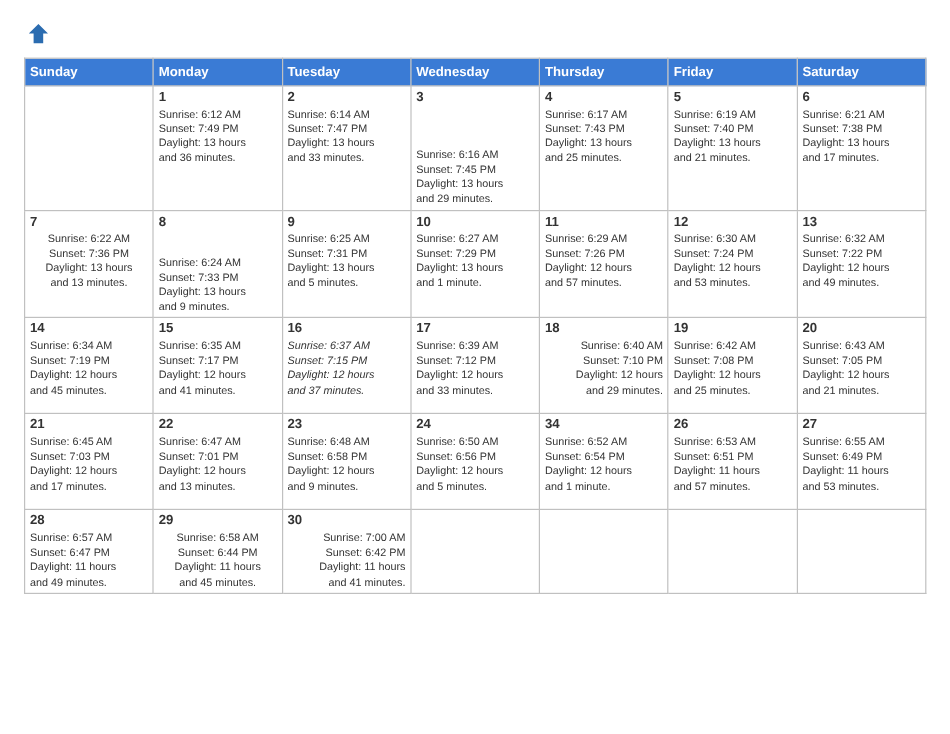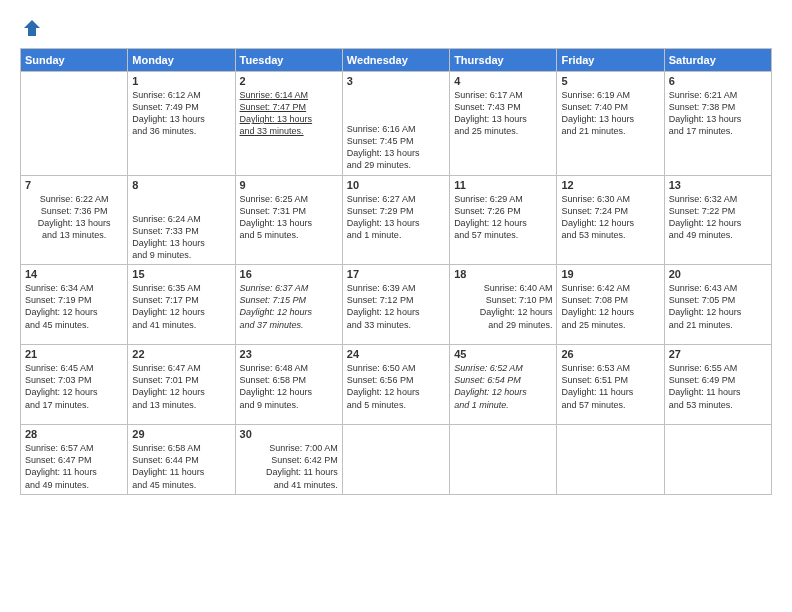--- a/index.html
+++ b/index.html
@@ -138,21 +138,21 @@
           <td class="empty-cell"></td>
           <td>
             <div class="day-number">1</div>
             <div class="day-info" style="white-space: pre-line;">Sunrise: 6:12 AM
 Sunset: 7:49 PM
 Daylight: 13 hours
 and 36 minutes.</div>
           </td>
           <td>
             <div class="day-number">2</div>
-            <div class="day-info" style="white-space: pre-line; text-decoration: underline;">Sunrise: 6:14 AM
+            <div class="day-info" style="white-space: pre-line;">Sunrise: 6:14 AM
 Sunset: 7:47 PM
 Daylight: 13 hours
 and 33 minutes.</div>
           </td>
           <td>
             <div class="day-number">3</div>
             <div class="day-info" style="white-space: pre-line; margin-top: 36px;">Sunrise: 6:16 AM
 Sunset: 7:45 PM
 Daylight: 13 hours
 and 29 minutes.</div>
@@ -304,22 +304,22 @@
 and 9 minutes.</div>
           </td>
           <td>
             <div class="day-number">24</div>
             <div class="day-info" style="white-space: pre-line;">Sunrise: 6:50 AM
 Sunset: 6:56 PM
 Daylight: 12 hours
 and 5 minutes.</div>
           </td>
           <td>
-            <div class="day-number">45</div>
-            <div class="day-info" style="white-space: pre-line; font-style: italic;">Sunrise: 6:52 AM
+            <div class="day-number">34</div>
+            <div class="day-info" style="white-space: pre-line;">Sunrise: 6:52 AM
 Sunset: 6:54 PM
 Daylight: 12 hours
 and 1 minute.</div>
           </td>
           <td>
             <div class="day-number">26</div>
             <div class="day-info" style="white-space: pre-line;">Sunrise: 6:53 AM
 Sunset: 6:51 PM
 Daylight: 11 hours
 and 57 minutes.</div>
@@ -335,21 +335,21 @@
         <tr class="last-row">
           <td>
             <div class="day-number">28</div>
             <div class="day-info" style="white-space: pre-line;">Sunrise: 6:57 AM
 Sunset: 6:47 PM
 Daylight: 11 hours
 and 49 minutes.</div>
           </td>
           <td>
             <div class="day-number">29</div>
-            <div class="day-info" style="white-space: pre-line;">Sunrise: 6:58 AM
+            <div class="day-info" style="white-space: pre-line; text-align: center;">Sunrise: 6:58 AM
 Sunset: 6:44 PM
 Daylight: 11 hours
 and 45 minutes.</div>
           </td>
           <td>
             <div class="day-number">30</div>
             <div class="day-info" style="white-space: pre-line; text-align: right;">Sunrise: 7:00 AM
 Sunset: 6:42 PM
 Daylight: 11 hours
 and 41 minutes.</div>

